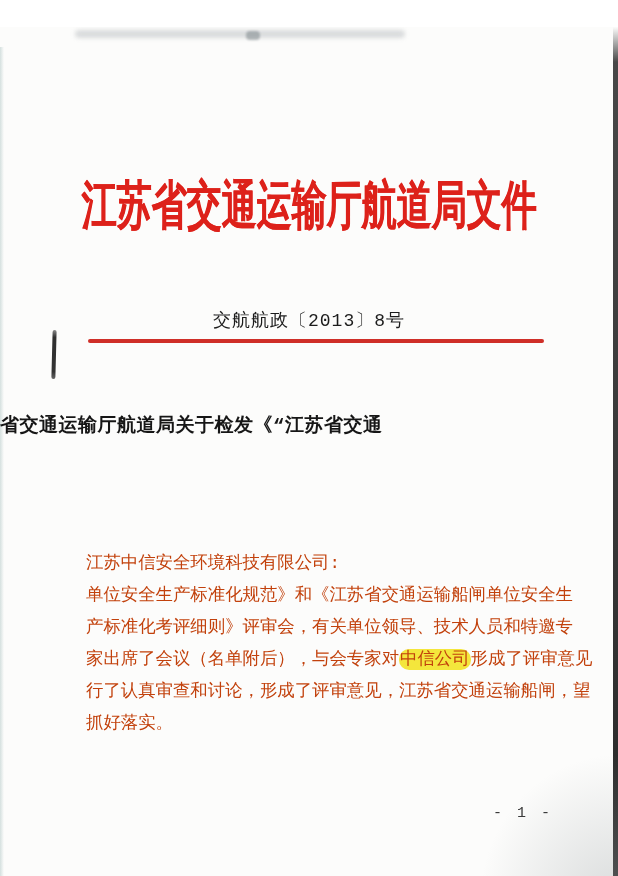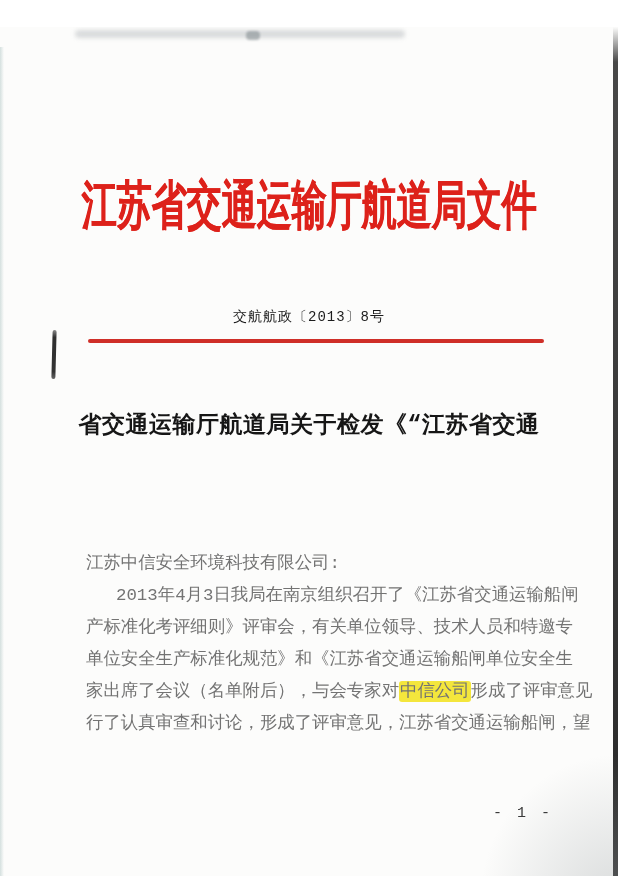--- a/index.html
+++ b/index.html
@@ -34,21 +34,21 @@
     text-shadow: 0.5px 0 0 #dd211a;
   }
 
   
   .doc-number {
     position: absolute;
     top: 281px;
     left: 0;
     right: 0;
     text-align: center;
-    font-size: 14px;
+    font-size: 18px;
     letter-spacing: 1px;
     color: #1c1c1c;
   }
 
   
   .red-rule {
     position: absolute;
     top: 312px;
     left: 88px;
     width: 456px;
@@ -56,43 +56,42 @@
     background: #cf2f28;
     border-radius: 2px;
   }
 
   
   .doc-title {
     position: absolute;
     top: 381px;
     left: 0;
     right: 0;
-    text-align: center;
-    font-size: 23px;
+    font-size: 19px;
     line-height: 36px;
     font-weight: bold;
     color: #161616;
     letter-spacing: 0.5px;
   }
 
   
   .body-block {
     position: absolute;
     top: 521px;
     left: 86px;
     width: 486px;
     font-size: 17.4px;
     line-height: 32px;
-    color: #737373;
+    color: #c2410c;
   }
   .body-block .line { white-space: nowrap; }
   .body-block .indent { padding-left: 30px; }
   .hl {
     background: #f4e63c;
-    border-radius: 3px;
+    border-radius: 10px;
     padding: 1px 1px;
   }
 
   .page-number {
     position: absolute;
     top: 778px;
     left: 493px;
     font-size: 15px;
     letter-spacing: 3px;
     color: #3a3a3a;
@@ -192,22 +191,22 @@
   <div class="doc-number">交航航政〔2013〕8号</div>
 
   <div class="red-rule"></div>
 
   <div class="doc-title">
     <div>省交通运输厅航道局关于检发《“江苏省交通</div>
   </div>
 
   <div class="body-block">
     <div class="line">江苏中信安全环境科技有限公司:</div>
-    <div class="line indent">2013年4月3日我局在南京组织召开了《江苏省交通运输船闸</div>
+    <div class="line">单位安全生产标准化规范》和《江苏省交通运输船闸单位安全生</div>
     <div class="line">产标准化考评细则》评审会，有关单位领导、技术人员和特邀专</div>
-    <div class="line">单位安全生产标准化规范》和《江苏省交通运输船闸单位安全生</div>
     <div class="line"><span>家出席了会议（名单附后），与会专家对</span><span class="hl">中信公司</span><span>形成了评审意见</span></div>
     <div class="line">行了认真审查和讨论，形成了评审意见，江苏省交通运输船闸，望</div>
+    <div class="line">抓好落实。</div>
   </div>
 
   <div class="page-number">- 1 -</div>
 
 </div>
 
 </body></html>

